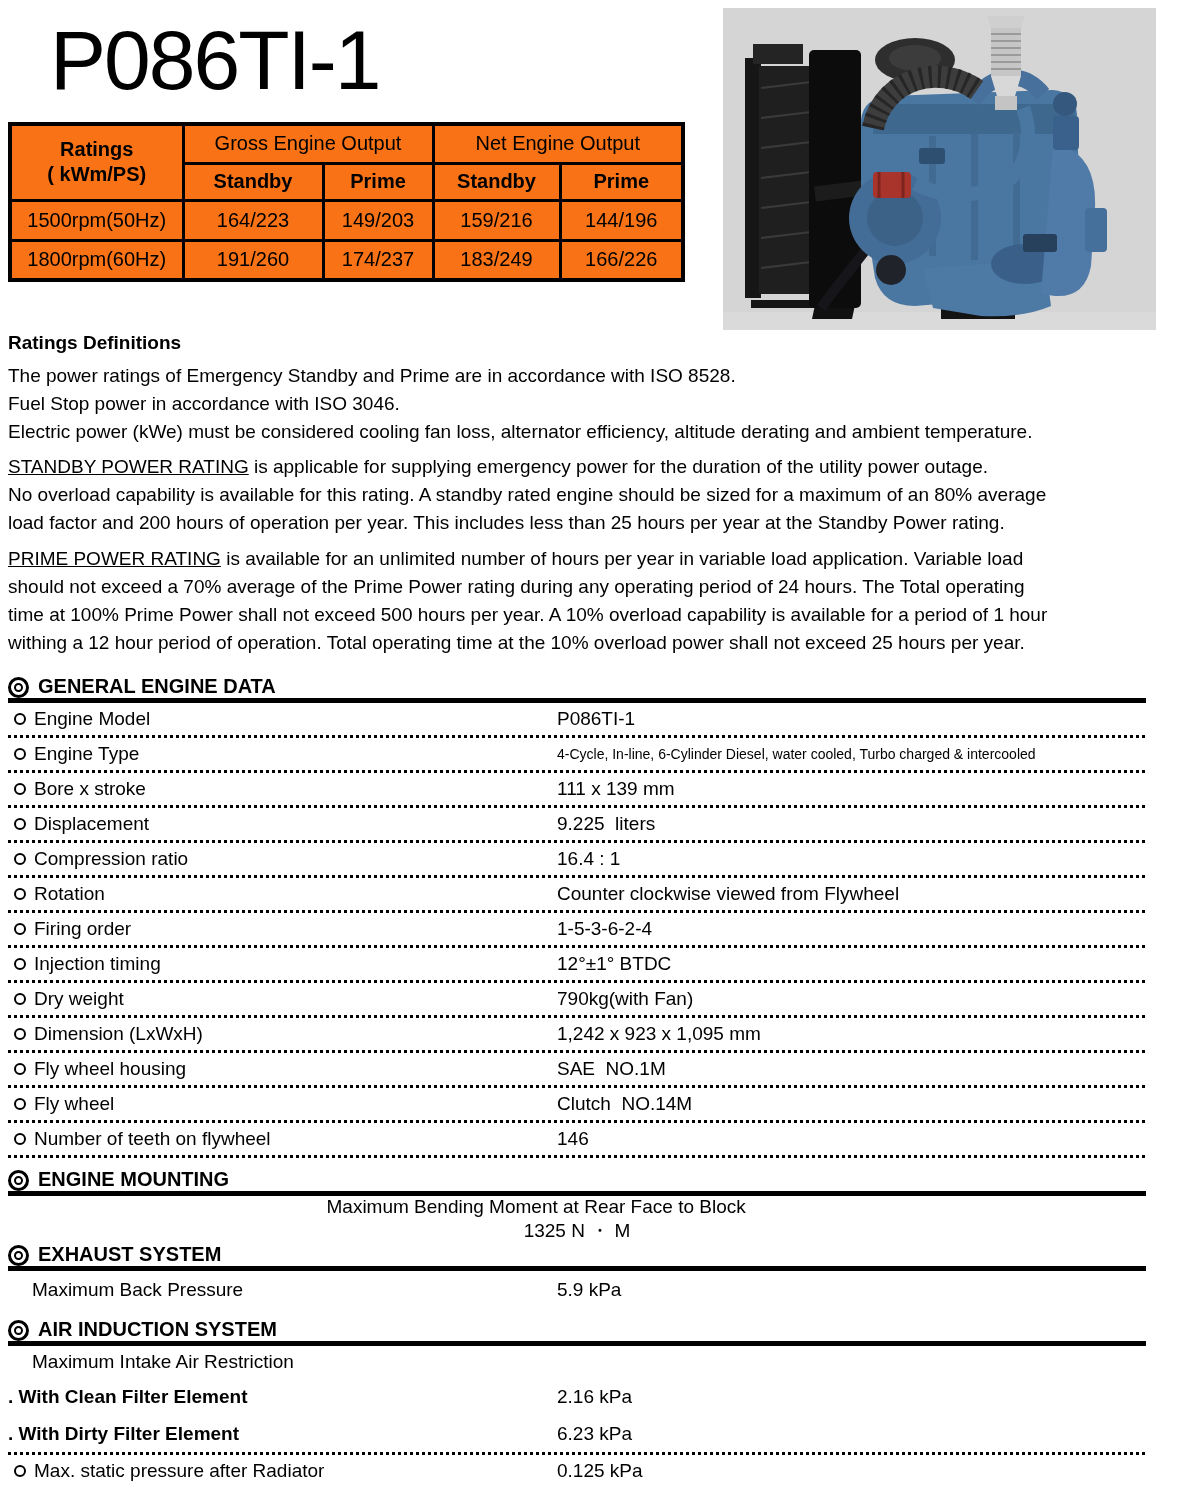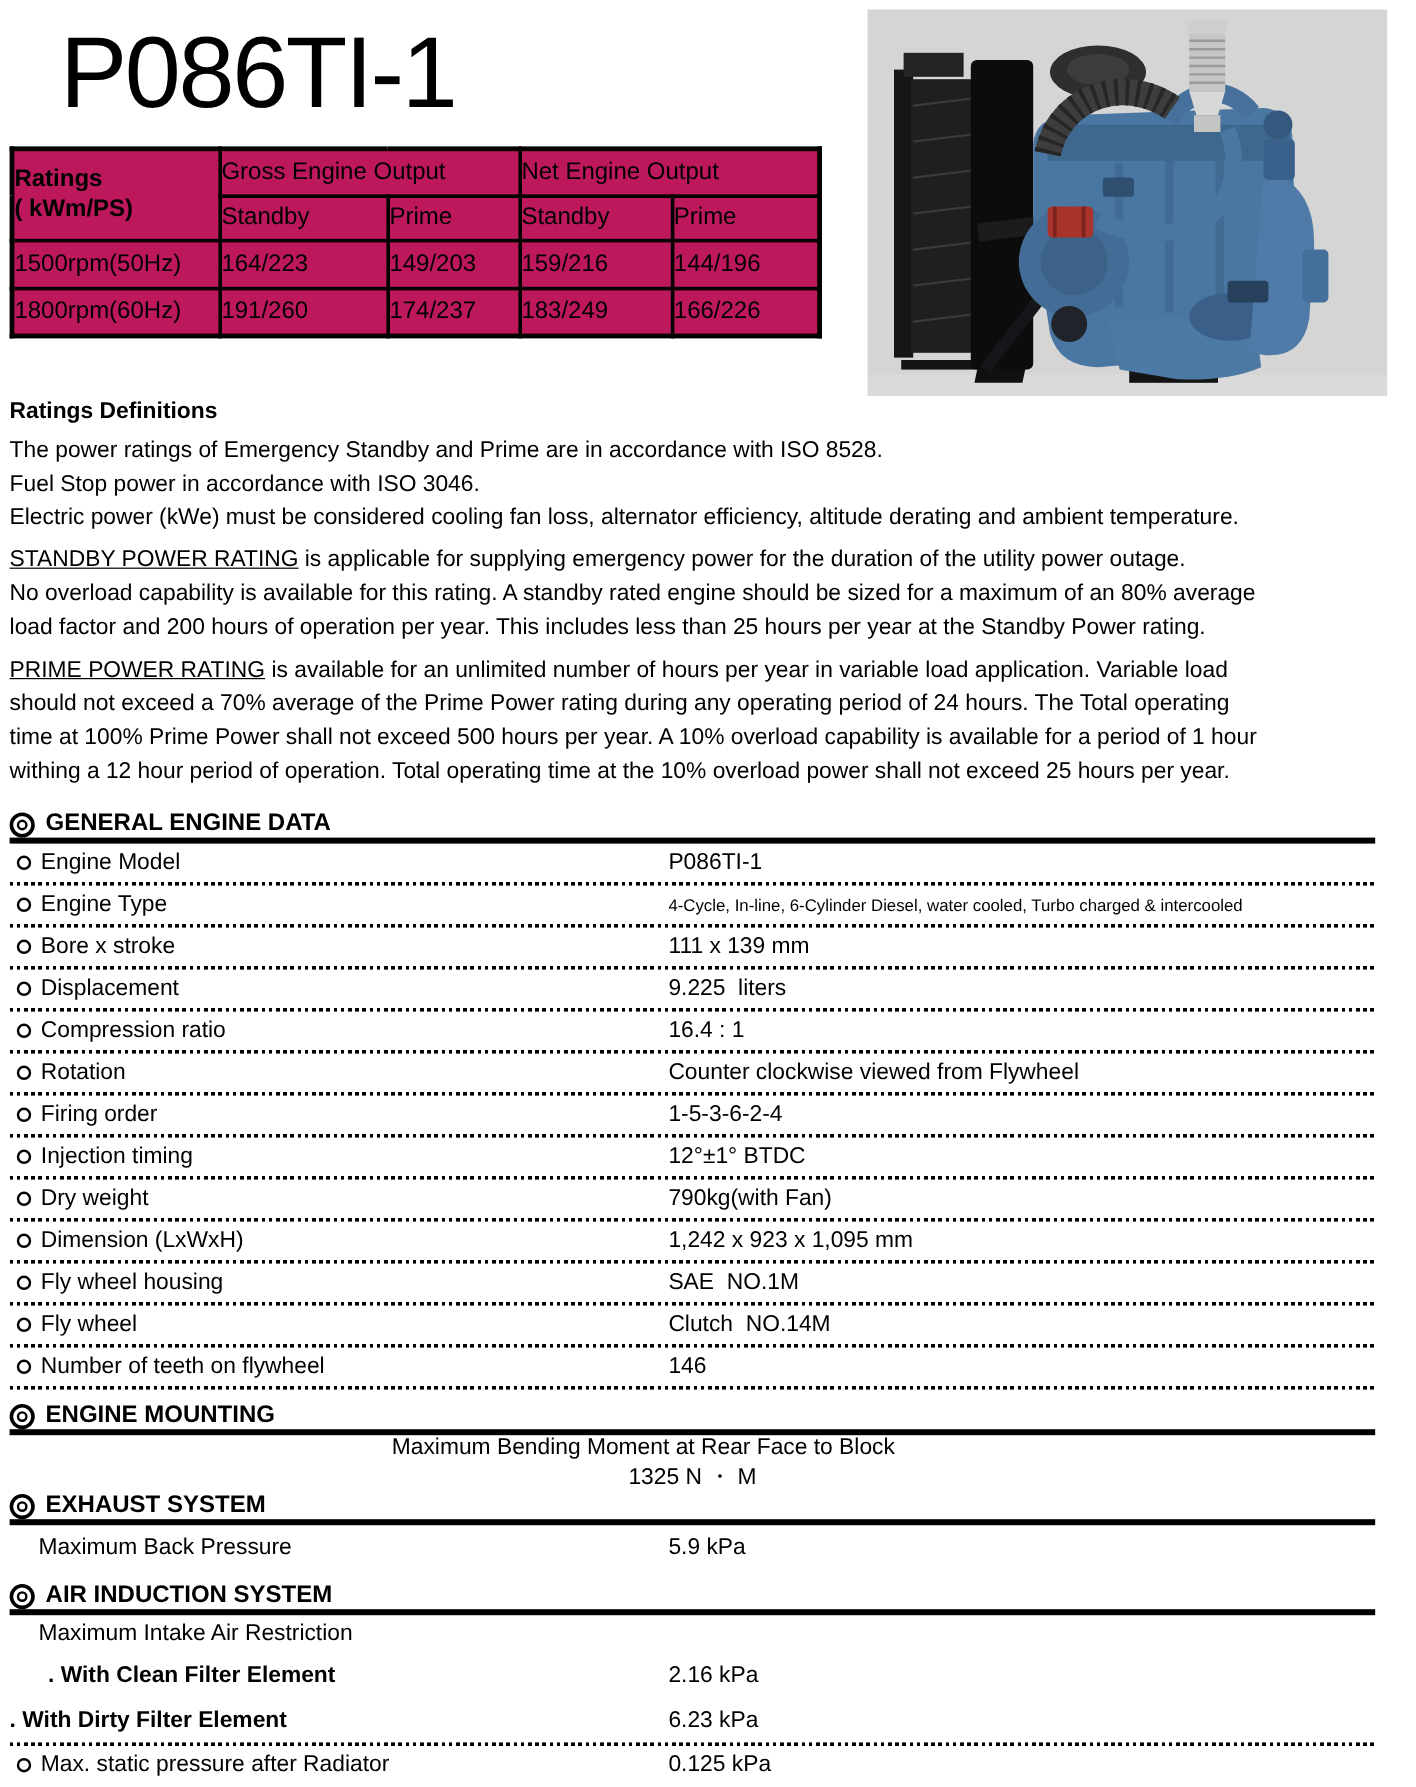--- a/index.html
+++ b/index.html
@@ -2,25 +2,25 @@
 <html><head>
 <meta charset="utf-8">
 <style>
   html,body{margin:0;padding:0;background:#fff;color:#000;}
   body{width:1180px;height:1489px;position:relative;font-family:"Liberation Sans","DejaVu Sans",sans-serif;}
   .page-title{position:absolute;left:50px;top:18px;font-size:84px;line-height:84px;font-weight:400;letter-spacing:-2px;white-space:nowrap;}
   
   .photo{position:absolute;left:723px;top:8px;width:433px;height:322px;background:#d5d5d5;overflow:hidden;}
   
   .ratings-table{position:absolute;left:8px;top:122px;border-collapse:collapse;table-layout:fixed;}
-  .ratings-table td{border:3px solid #000;vertical-align:middle;font-size:20px;padding:0;background:#be185d;}
+  .ratings-table td{border:3px solid #000;text-align:center;vertical-align:middle;font-size:20px;padding:0;background:#f97316;}
   .ratings-table{border:4px solid #000;}
   .rt-corner{font-weight:700;line-height:25px;}
   .rt-group{height:39px;}
-  .rt-sub{height:37px;}
+  .rt-sub{height:37px;font-weight:bold;}
   .rt-row{height:40px;}
   
   .content{position:absolute;left:8px;top:332px;width:1138px;}
   .defs-heading{font-size:19px;font-weight:700;margin:0 0 8px 0;}
   .para-line{font-size:19px;line-height:28px;margin:0;}
   .para-block{margin:0 0 0 0;}
   .gap-s{height:7px;}
   .gap-m{height:8px;}
   .lead-underline{text-decoration:underline;}
   
@@ -349,21 +349,21 @@
     <div>
   <div class="spec-row">
     <span class="spec-label">
             <span class="spec-label-text" style="margin-left: 24px;">Maximum Intake Air Restriction</span>
           </span>
     <span class="spec-value"></span>
   </div>
 
   <div class="spec-row" style="height: 37px;">
     <span class="spec-label bold">
-            <span class="spec-label-text" style="margin-left: 32px;">. With Clean Filter Element</span>
+            <span class="spec-label-text" style="">. With Clean Filter Element</span>
           </span>
     <span class="spec-value">2.16 kPa</span>
   </div>
 
   <div class="spec-row" style="height: 37px;">
     <span class="spec-label bold">
             <span class="spec-label-text" style="">. With Dirty Filter Element</span>
           </span>
     <span class="spec-value">6.23 kPa</span>
   </div>

